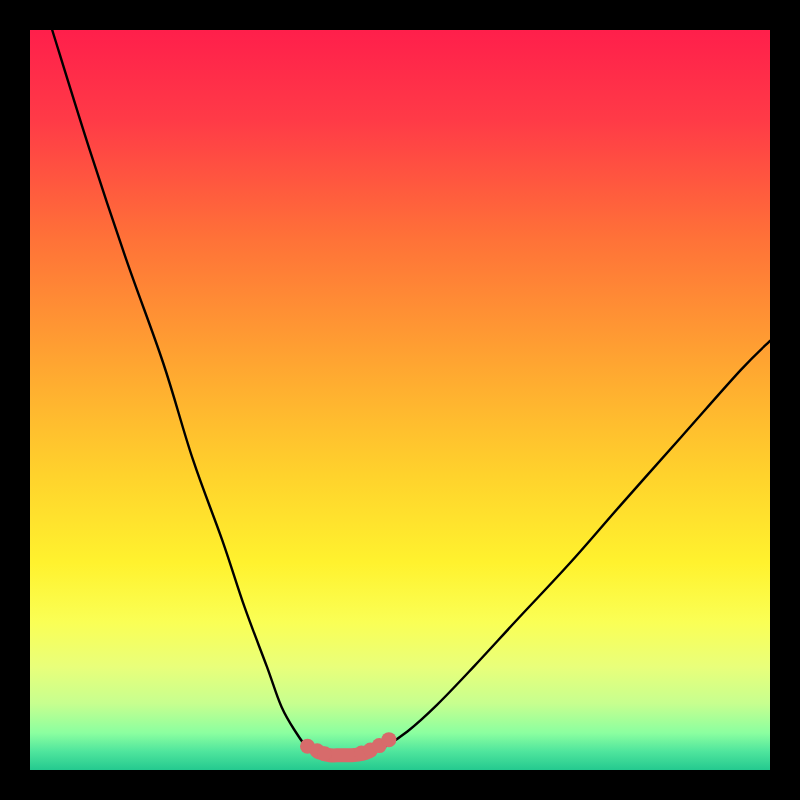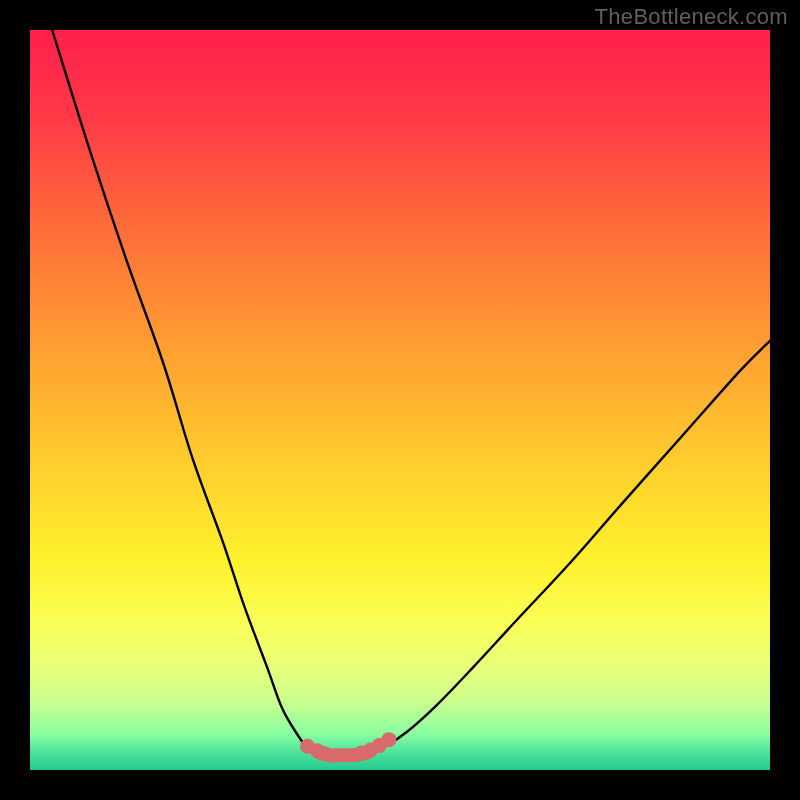--- a/index.html
+++ b/index.html
@@ -27,21 +27,20 @@
     z-index: 10;
   }
   svg {
     display: block;
   }
 </style>
 </head>
 <body>
 
 <div class="stage">
-  <div class="watermark">TheBottleneck.com</div>
   <svg id="chart-svg" width="800" height="800" viewBox="0 0 800 800">
     <defs>
       <linearGradient id="bg-grad" x1="0" y1="0" x2="0" y2="1">
           <stop offset="0%" stop-color="#ff1f4b"></stop>
           <stop offset="12%" stop-color="#ff3a47"></stop>
           <stop offset="28.000000000000004%" stop-color="#ff7138"></stop>
           <stop offset="45%" stop-color="#ffa531"></stop>
           <stop offset="60%" stop-color="#ffd22c"></stop>
           <stop offset="72%" stop-color="#fff22e"></stop>
           <stop offset="80%" stop-color="#faff55"></stop>

